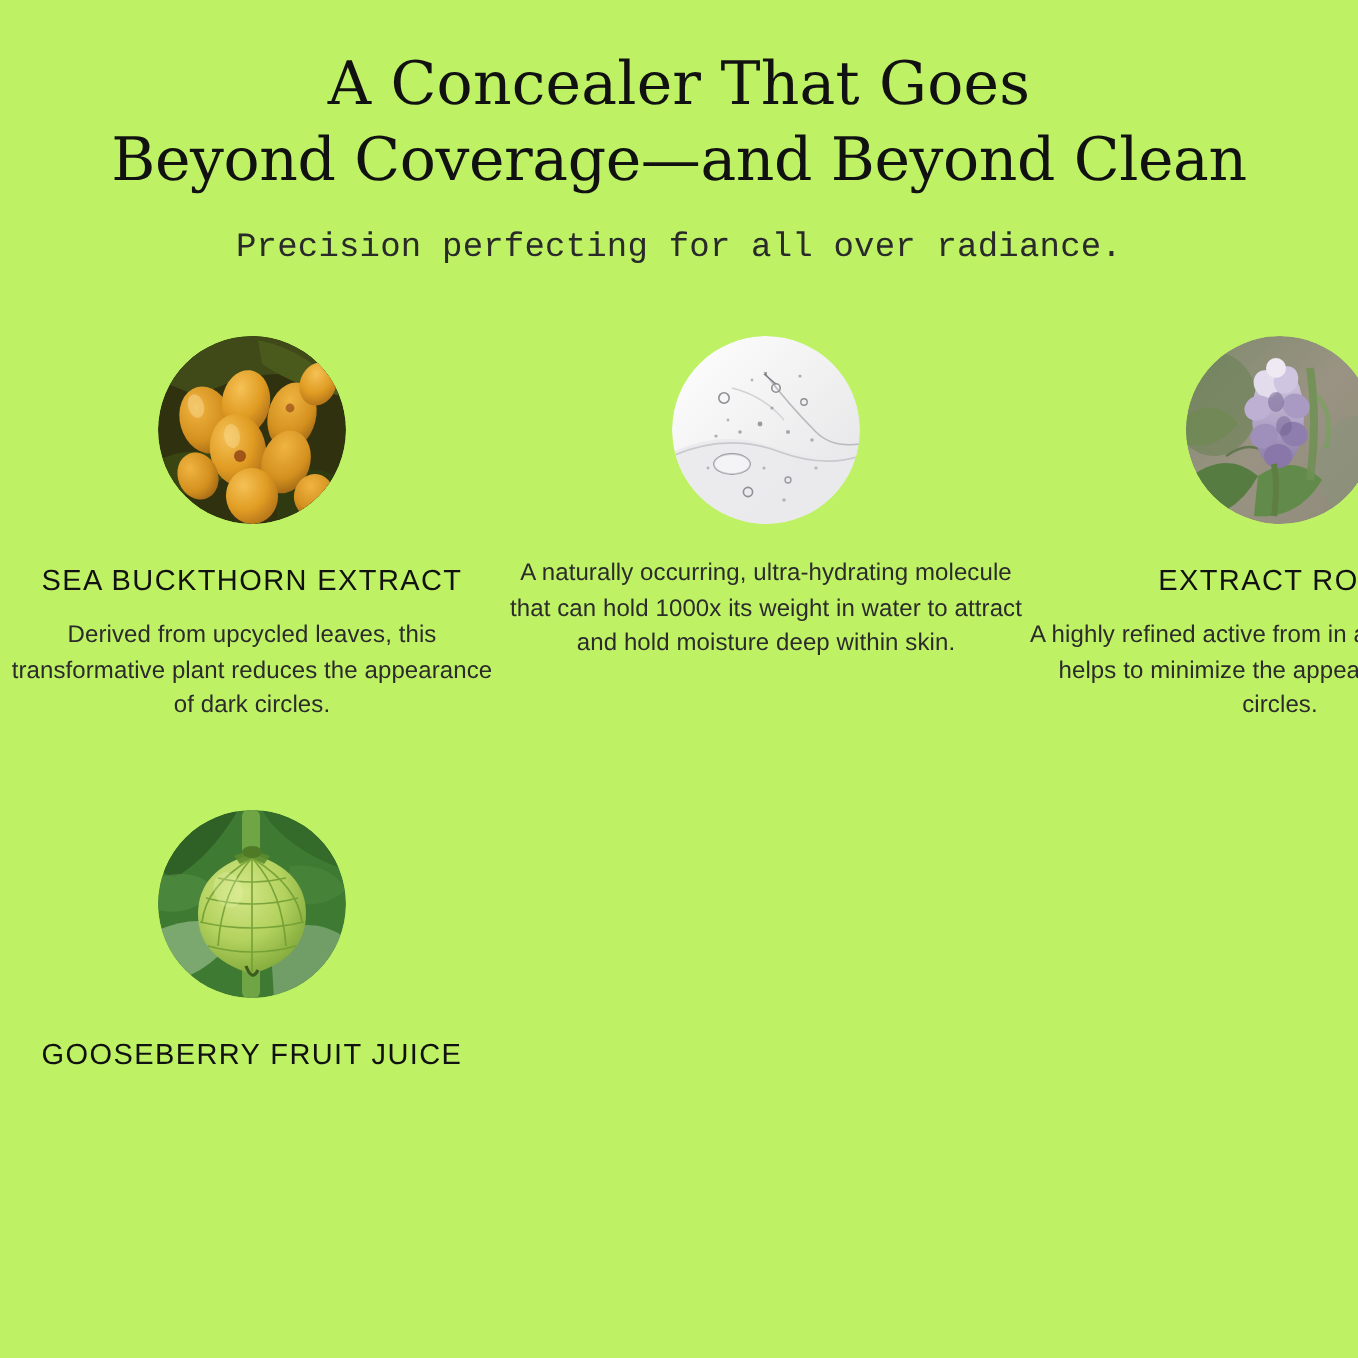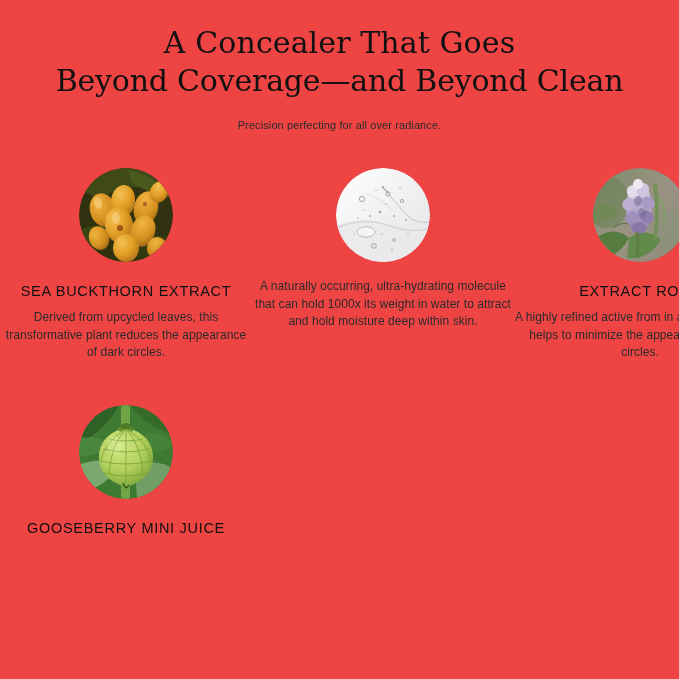--- a/index.html
+++ b/index.html
@@ -13,21 +13,21 @@
     background: #ffffff;
     font-family: "Liberation Sans", sans-serif;
     color: #1b1b1b;
     overflow: hidden;
   }
 
   .page {
     position: relative;
     width: 679px;
     height: 679px;
-    background: #ef4444;
+    background: #bef264;
     box-sizing: border-box;
   }
 
   
   .header {
     padding-top: 24px;
     text-align: center;
   }
   .headline {
     font-family: "DejaVu Serif", "Liberation Serif", serif;
@@ -40,22 +40,22 @@
   }
   .headline .line {
     display: block;
     white-space: nowrap;
   }
   .headline .line-2 {
     letter-spacing: -0.2px;
   }
   .subtitle {
     margin: 14px 0 0 0;
-    font-family: Liberation Sans, sans-serif;
-    font-size: 11px;
+    font-family: Liberation Mono, monospace;
+    font-size: 17px;
     line-height: 22px;
     font-weight: 400;
     color: #2a2a2a;
     letter-spacing: 0.1px;
   }
 
   
   .grid {
     position: absolute;
     top: 168px;
@@ -292,17 +292,17 @@
               <path d="M25 68 Q47 74 69 68"></path>
               <path d="M30 34 Q47 38 64 34"></path>
             </g>
             <path d="M38 23 Q47 19 56 23 L53 27 L47 24 L41 27 Z" fill="#5c8b2d" opacity="0.9"></path>
             <ellipse cx="47" cy="21" rx="5" ry="3" fill="#4f7a26"></ellipse>
             <path d="M44 78 Q47 86 50 80" fill="none" stroke="#3c5c20" stroke-width="1.6"></path>
             <ellipse cx="35" cy="40" rx="7" ry="9" fill="#e6f3ae" opacity="0.28" transform="rotate(-18 35 40)"></ellipse>
           </g>
         </svg>
       </div>
-      <div class="ing-title">GOOSEBERRY MINI JUICE</div>
+      <div class="ing-title">GOOSEBERRY FRUIT JUICE</div>
     </div>
 
   </div>
 </div>
 
 </body></html>

